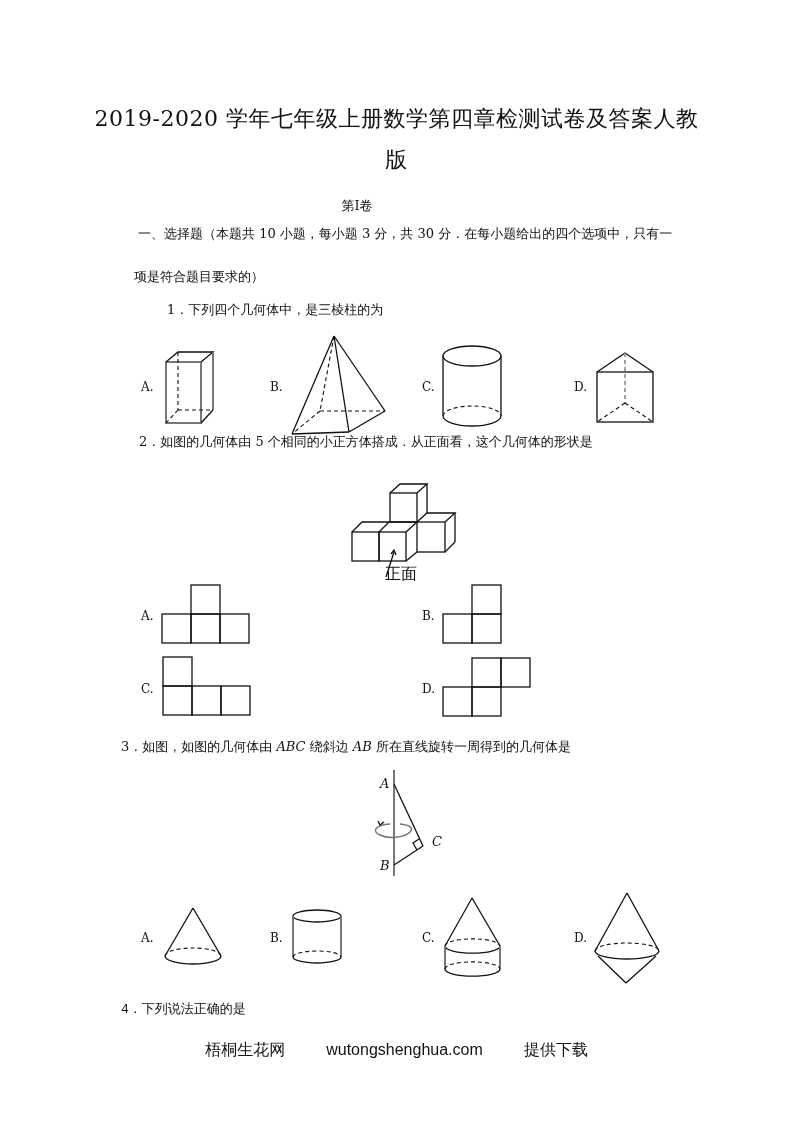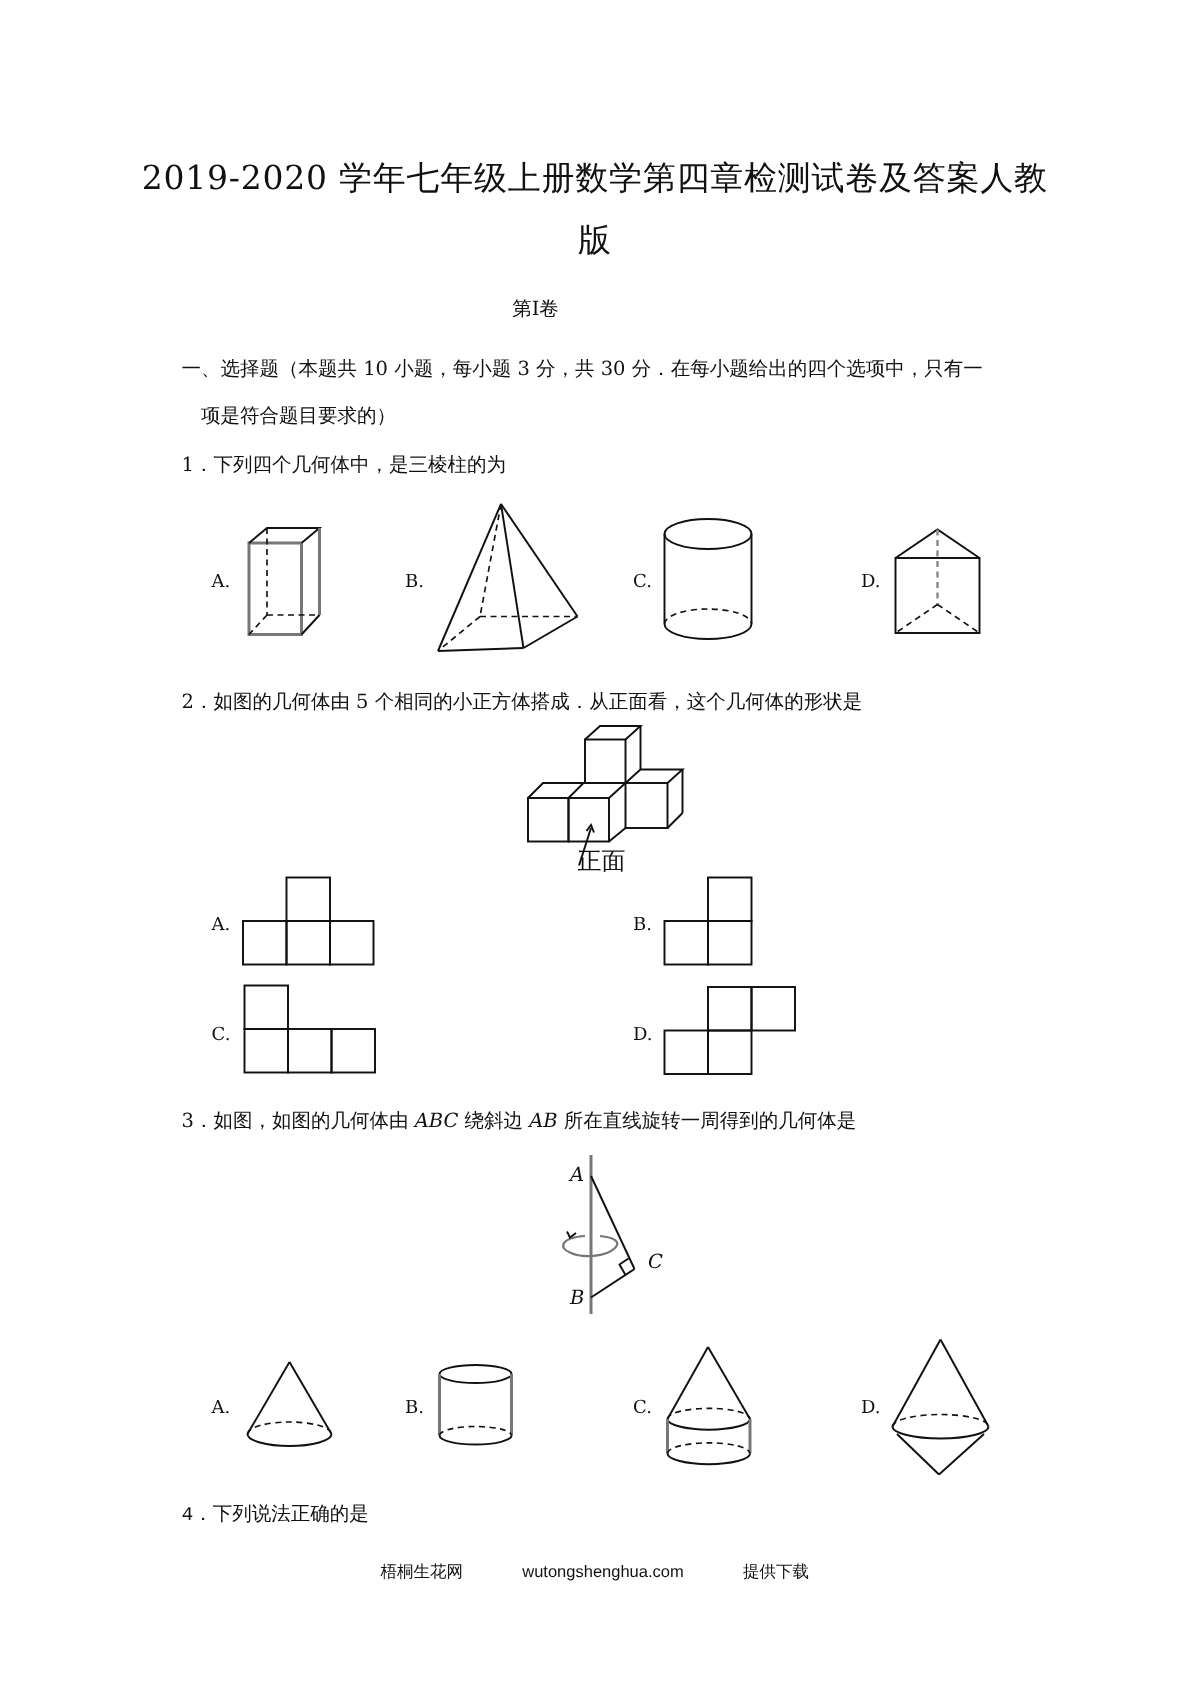--- a/index.html
+++ b/index.html
@@ -8,36 +8,36 @@
   .abs { position:absolute; }
   .title { left:0; width:793px; text-align:center; font-size:22px; letter-spacing:0.5px; }
   .subtitle { left:0; width:714px; text-align:center; font-size:13px; }
   .para { left:121px; font-size:13px; white-space:nowrap; }
   .opt-label { font-size:12px; }
   svg { position:absolute; overflow:visible; }
   svg .s { stroke:#111; stroke-width:1.3; fill:none; }
   svg .g { stroke:#777; stroke-width:2; fill:none; }
   svg .d { stroke:#111; stroke-width:1.1; fill:none; stroke-dasharray:4 3; }
   svg .dg { stroke:#888; stroke-width:1.6; fill:none; stroke-dasharray:4 3; }
-  .footer { left:0; width:793px; text-align:center; font-size:11px; top:1040px; }
+  .footer { left:0; width:793px; text-align:center; font-size:16px; top:1040px; }
   .footer span { margin:0 18px; }
   .footer .url { font-family:"Liberation Sans",sans-serif; }
   .ital { font-style:italic; }
 </style>
 </head>
 <body>
 
 <div class="abs title" style="top:104px;">2019-2020 学年七年级上册数学第四章检测试卷及答案人教</div>
 <div class="abs title" style="top:145px;">版</div>
 <div class="abs subtitle" style="top:197px;">第Ⅰ卷</div>
 
-<div class="abs para" style="top:237px;">一、选择题（本题共 10 小题，每小题 3 分，共 30 分．在每小题给出的四个选项中，只有一</div>
+<div class="abs para" style="top:225px;margin-left:17px;">一、选择题（本题共 10 小题，每小题 3 分，共 30 分．在每小题给出的四个选项中，只有一</div>
 <div class="abs para" style="top:268px;margin-left:13px;">项是符合题目要求的）</div>
 
-<div class="abs para" style="top:301px;">
+<div class="abs para" style="top:301px;margin-left:46px;">
   <span>1．</span><span>下列四个几何体中，是三棱柱的为</span>
 </div>
 
 <div class="abs opt-label" style="left:141px;top:380px;">A.</div>
 <svg style="left:160px;top:350px;" width="60" height="80">
   <rect class="g" x="6" x2="" y="12" width="35" height="61"></rect>
   <polyline class="s" points="6,12 18,2 53,2 41,12"></polyline>
   <line class="g" x1="53" y1="2" x2="53" y2="60"></line>
   <line class="s" x1="53" y1="60" x2="41" y2="73"></line>
   <line class="d" x1="18" y1="2" x2="18" y2="60"></line>
@@ -68,21 +68,21 @@
 
 <div class="abs opt-label" style="left:574px;top:380px;">D.</div>
 <svg style="left:594px;top:350px;" width="64" height="74">
   <polyline class="s" points="3,22 31,3 59,22"></polyline>
   <rect class="s" x="3" y="22" width="56" height="50"></rect>
   <line class="dg" x1="31" y1="3" x2="31" y2="53"></line>
   <line class="d" x1="31" y1="53" x2="3" y2="72"></line>
   <line class="d" x1="31" y1="53" x2="59" y2="72"></line>
 </svg>
 
-<div class="abs para" style="top:459px;">
+<div class="abs para" style="top:433px;margin-left:18px;">
   <span>2．</span><span>如图的几何体由 5 个相同的小正方体搭成．从正面看，这个几何体的形状是</span>
 </div>
 
 <svg style="left:348px;top:480px;" width="120" height="85">
 
   <rect class="s" x="42" y="13" width="27" height="29"></rect>
   <polyline class="s" points="42,13 52,4 79,4 69,13"></polyline>
   <line class="s" x1="79" y1="4" x2="79" y2="33"></line>
 
   <rect class="s" x="69" y="42" width="28" height="30"></rect>

